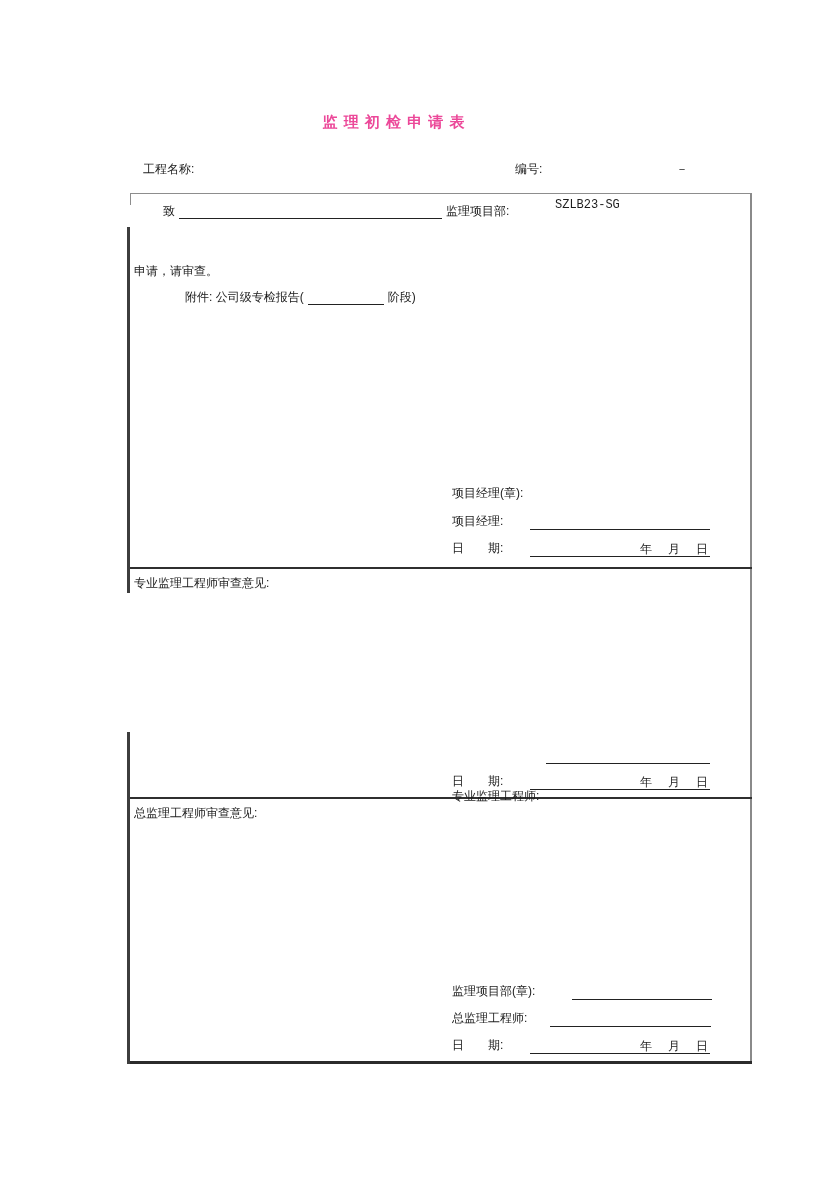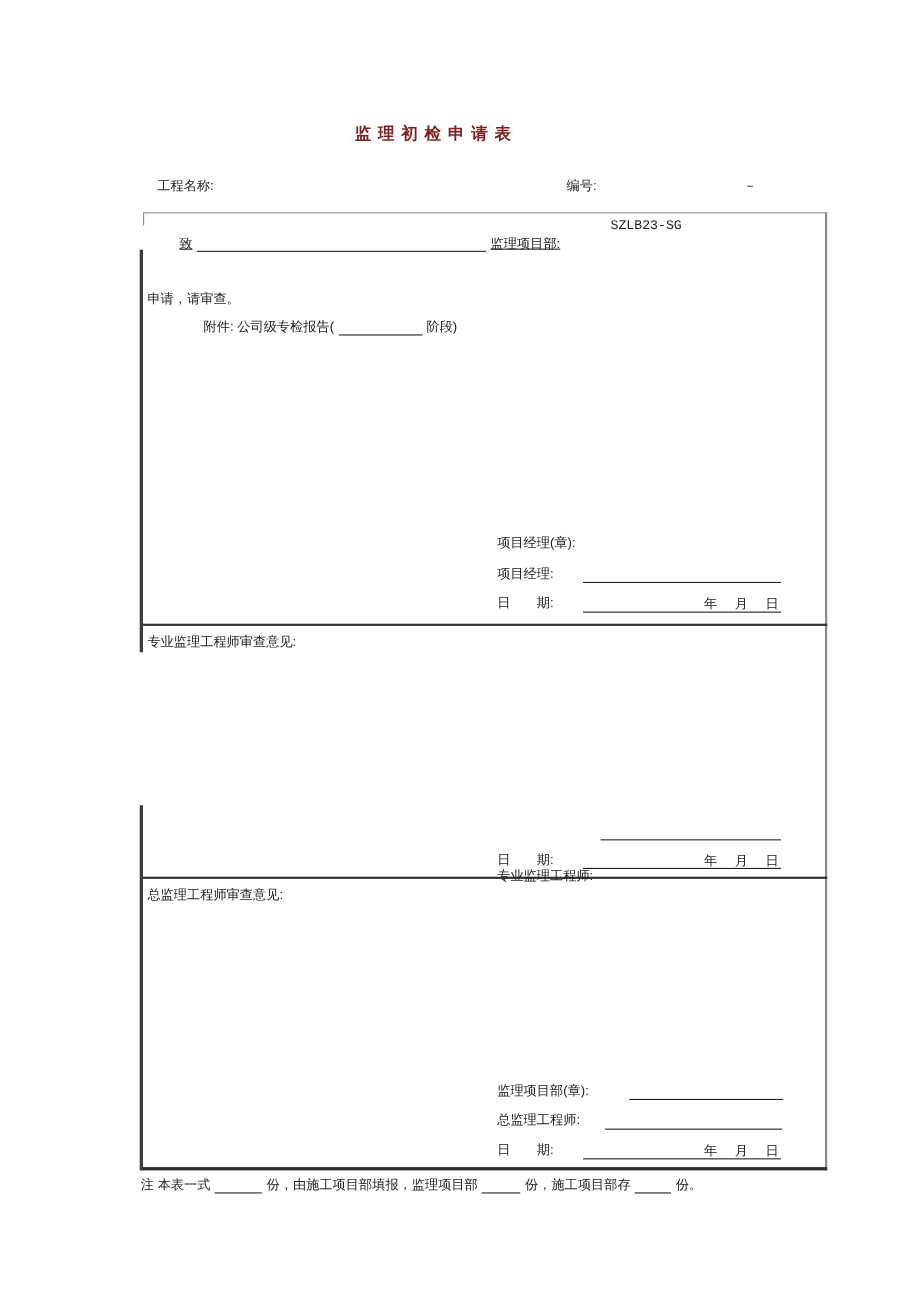--- a/index.html
+++ b/index.html
@@ -10,21 +10,21 @@
     font-family:"Liberation Sans","DejaVu Sans",sans-serif;
     font-size:12px;
     color:#1c1c1c;
     overflow:hidden;
   }
   .abs{position:absolute;white-space:nowrap;line-height:15px;}
   .title{
     font-size:15px;
     font-weight:bold;
     letter-spacing:1px;
-    color:#7f1d1d;
+    color:#ec4899;
   }
   .blank{
     display:inline-block;
     border-bottom:1px solid #222;
     height:14px;
     vertical-align:bottom;
   }
   .blank.inline{margin:0 4px;}
   .datefill{
     text-align:right;
@@ -55,21 +55,21 @@
 
   <div class="ln box-top"></div>
   <div class="ln corner-tick"></div>
   <div class="ln box-right"></div>
   <div class="ln box-bottom"></div>
   <div class="ln left-seg1"></div>
   <div class="ln left-seg2"></div>
   <div class="ln divider1"></div>
   <div class="ln divider2"></div>
 
-  <div class="abs" style="left:163px;top:214px;text-decoration:underline;">
+  <div class="abs" style="left:163px;top:204px;">
     <span>致</span><span class="blank inline" style="width:263px;"></span><span>监理项目部:</span>
   </div>
 
 
   <div class="abs" style="left:134px;top:264px;">申请，请审查。</div>
 
   <div class="abs" style="left:185px;top:290px;">
     <span>附件: 公司级专检报告(</span><span class="blank inline" style="width:76px;"></span><span>阶段)</span>
   </div>
 
@@ -93,17 +93,14 @@
 
   <div class="abs" style="left:452px;top:984px;">监理项目部(章):</div>
   <span class="abs blank" style="left:572px;top:985px;width:140px;"></span>
 
   <div class="abs" style="left:452px;top:1011px;">总监理工程师:</div>
   <span class="abs blank" style="left:550px;top:1012px;width:161px;"></span>
 
   <div class="abs" style="left:452px;top:1038px;">日　　期:</div>
   <span class="abs blank datefill" style="left:530px;top:1039px;width:180px;">年　月　日</span>
 
-  <div class="abs" style="left:128px;top:1070px;">
-    <span>注  本表一式</span><span class="blank inline" style="width:43px;"></span><span>份，由施工项目部填报，监理项目部</span><span class="blank inline" style="width:35px;"></span><span>份，施工项目部存</span><span class="blank inline" style="width:33px;"></span><span>份。</span>
-  </div>
 
 </div>
 
 </body></html>

